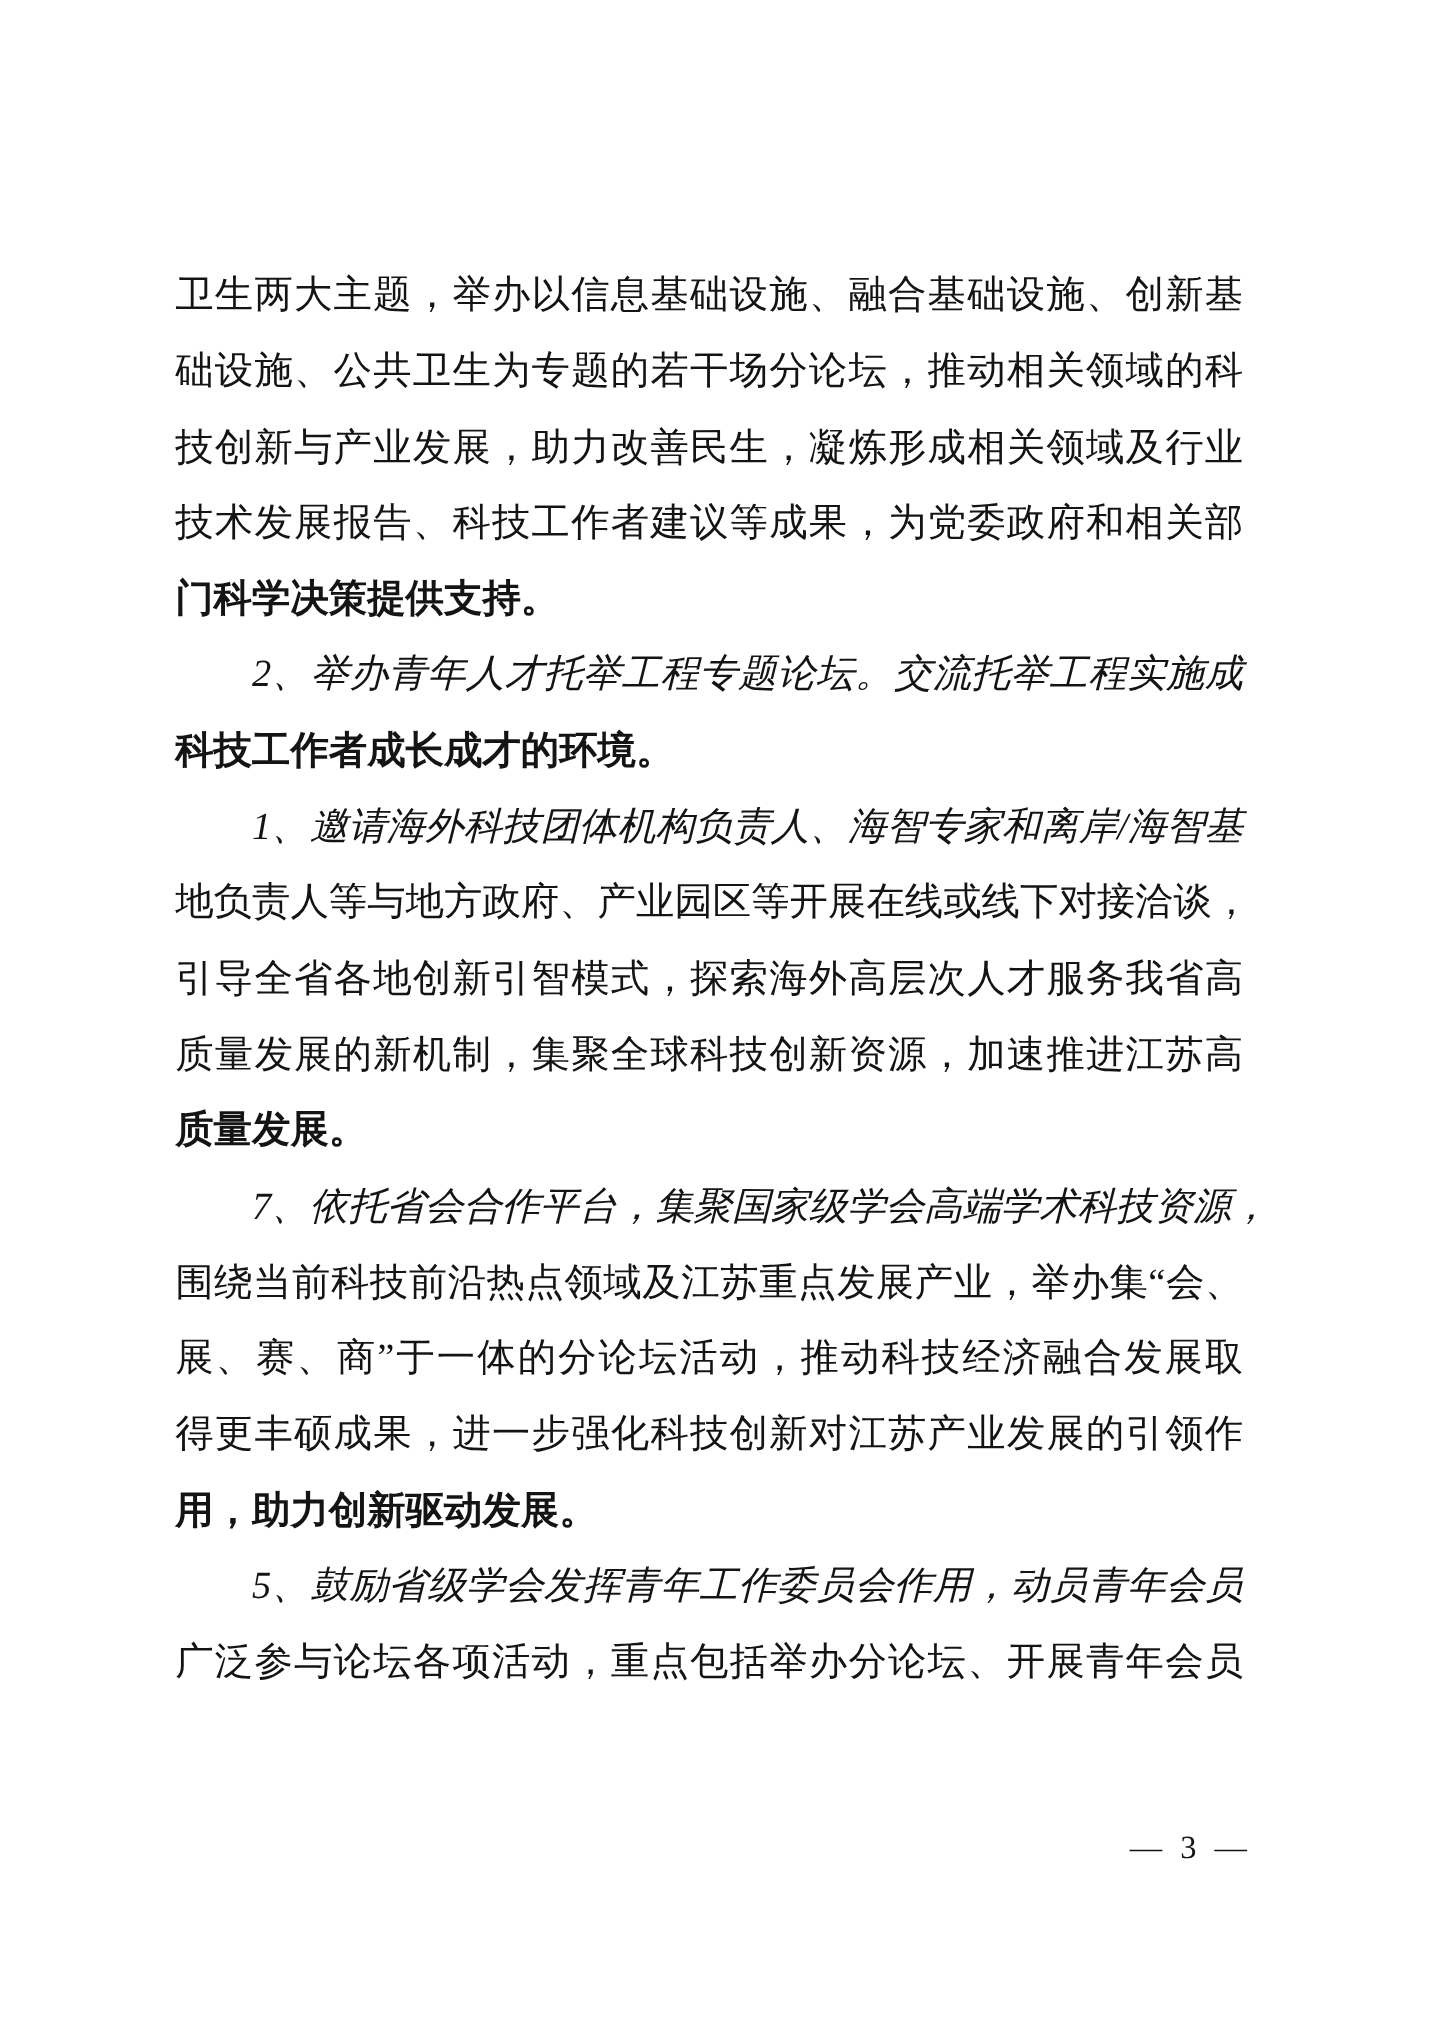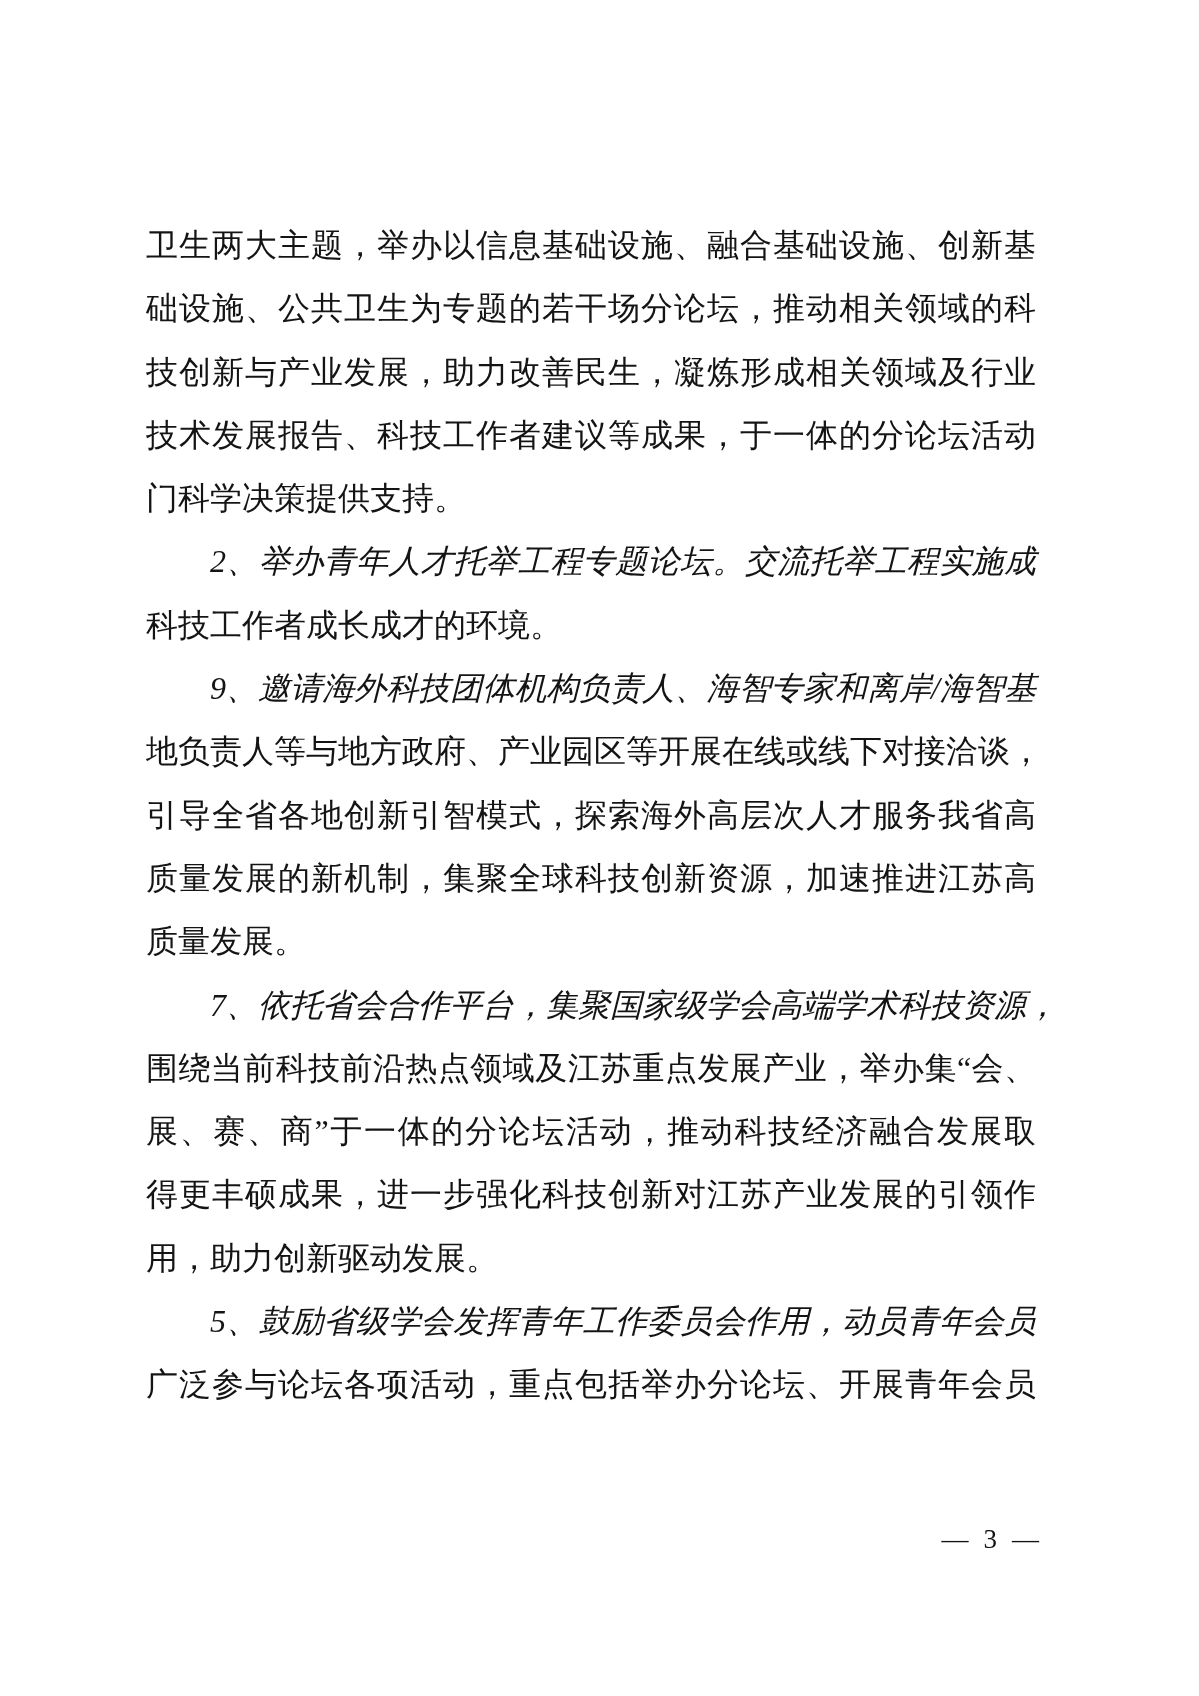--- a/index.html
+++ b/index.html
@@ -27,20 +27,21 @@
   }
   .line {
     text-align: justify;
     text-align-last: justify;
     -moz-text-align-last: justify;
     white-space: nowrap;
   }
   .line.short {
     text-align: center;
     text-align-last: left;
+    font-weight: bold;
     -moz-text-align-last: left;
   }
   .line.indent {
     text-indent: 64px;
     font-style: italic;
   }
   .page-footer {
     position: absolute;
     top: 1524px;
     right: 160px;
@@ -57,25 +58,25 @@
 </head>
 <body>
 
 <div class="page">
 
   <main class="body-text" id="body-container">
 
   <div class="line">卫生两大主题，举办以信息基础设施、融合基础设施、创新基</div>
       <div class="line">础设施、公共卫生为专题的若干场分论坛，推动相关领域的科</div>
       <div class="line">技创新与产业发展，助力改善民生，凝炼形成相关领域及行业</div>
-      <div class="line">技术发展报告、科技工作者建议等成果，于一体的分论坛活动</div>
+      <div class="line">技术发展报告、科技工作者建议等成果，为党委政府和相关部</div>
       <div class="line short">门科学决策提供支持。</div>
       <div class="line indent">2、举办青年人才托举工程专题论坛。交流托举工程实施成</div>
       <div class="line short">科技工作者成长成才的环境。</div>
-      <div class="line indent">9、邀请海外科技团体机构负责人、海智专家和离岸/海智基</div>
+      <div class="line indent">1、邀请海外科技团体机构负责人、海智专家和离岸/海智基</div>
       <div class="line">地负责人等与地方政府、产业园区等开展在线或线下对接洽谈，</div>
       <div class="line">引导全省各地创新引智模式，探索海外高层次人才服务我省高</div>
       <div class="line">质量发展的新机制，集聚全球科技创新资源，加速推进江苏高</div>
       <div class="line short">质量发展。</div>
       <div class="line indent">7、依托省会合作平台，集聚国家级学会高端学术科技资源，</div>
       <div class="line">围绕当前科技前沿热点领域及江苏重点发展产业，举办集“会、</div>
       <div class="line">展、赛、商”于一体的分论坛活动，推动科技经济融合发展取</div>
       <div class="line">得更丰硕成果，进一步强化科技创新对江苏产业发展的引领作</div>
       <div class="line short">用，助力创新驱动发展。</div>
       <div class="line indent">5、鼓励省级学会发挥青年工作委员会作用，动员青年会员</div>

